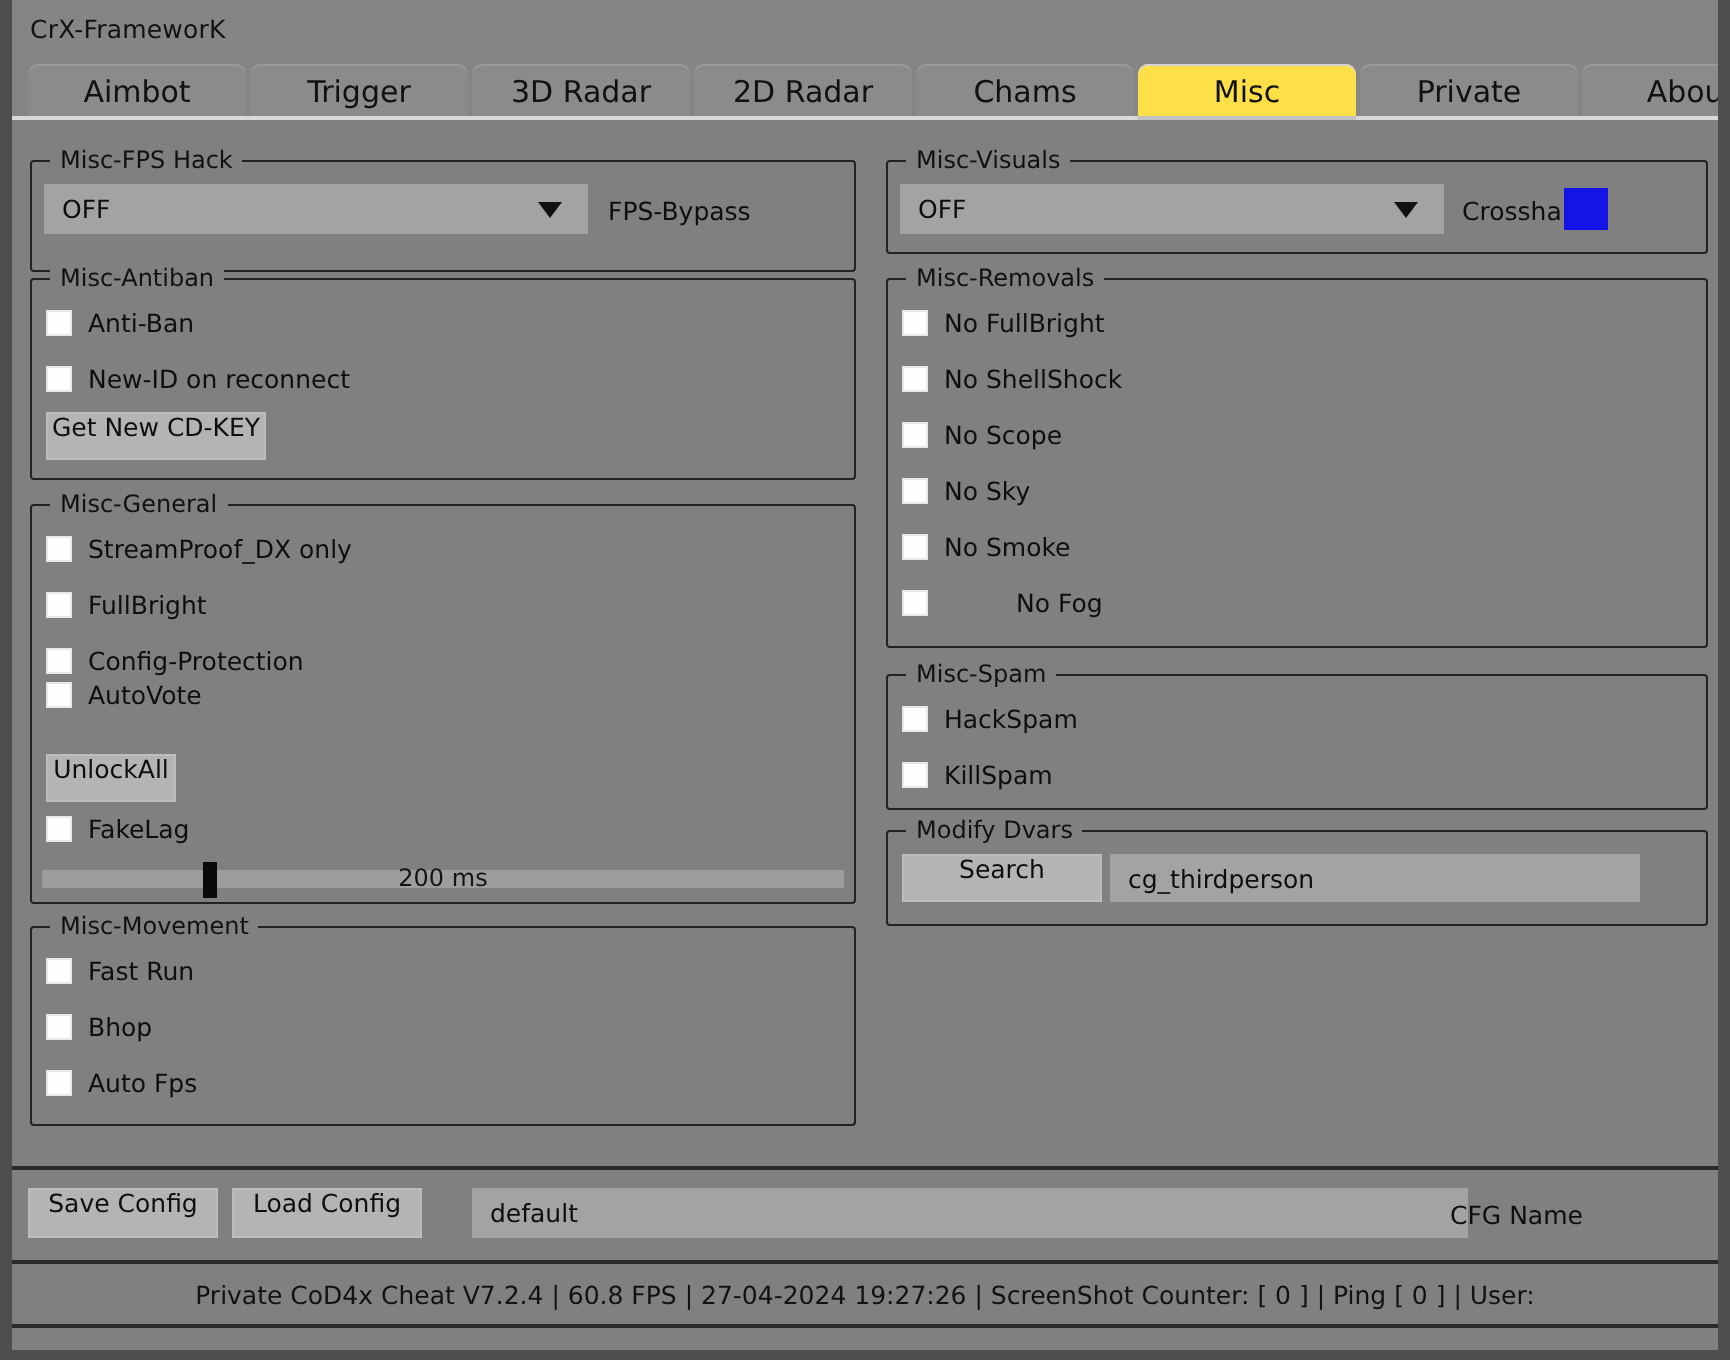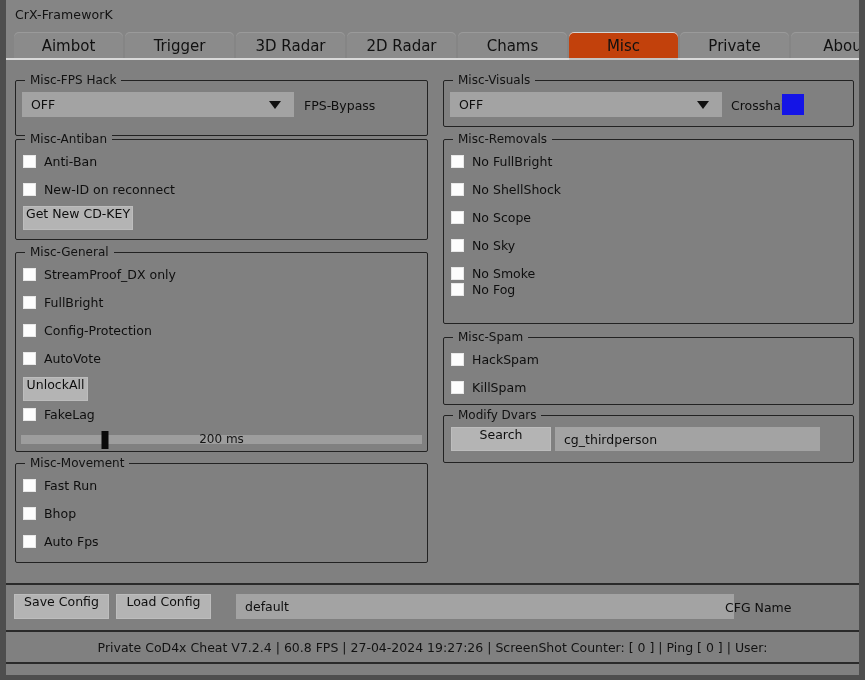--- a/index.html
+++ b/index.html
@@ -65,21 +65,21 @@
     border-radius: 5px 5px 0 0;
     display: flex;
     align-items: center;
     justify-content: center;
     font-size: 15px;
     color: #111;
     cursor: pointer;
     box-shadow: inset 0 1px 0 #9a9a9a;
   }
   .tab.active {
-    background: #c2410c;
+    background: #fde047;
     box-shadow: inset 0 1px 0 #d4d4d4;
   }
   .tab-underline {
     position: absolute;
     left: 0;
     top: 58px;
     width: 853px;
     height: 2px;
     background: #d9d9d9;
   }
@@ -337,21 +337,21 @@
         <span class="clabel">StreamProof_DX only</span>
       </div>
       <div class="checkrow" style="left:7px; top:42px;">
         <span class="checkbox"></span>
         <span class="clabel">FullBright</span>
       </div>
       <div class="checkrow" style="left:7px; top:70px;">
         <span class="checkbox"></span>
         <span class="clabel">Config-Protection</span>
       </div>
-      <div class="checkrow" style="left:7px; top:98px;">
+      <div class="checkrow" style="left:7px; top:87px;">
         <span class="checkbox"></span>
         <span class="clabel">AutoVote</span>
       </div>
       <div class="btn" style="left:7px; top:124px; width:65px; height:24px;">
         <span>UnlockAll</span>
       </div>
       <div class="checkrow" style="left:7px; top:154px;">
         <span class="checkbox"></span>
         <span class="clabel">FakeLag</span>
       </div>
@@ -403,21 +403,21 @@
         <span class="clabel">No Scope</span>
       </div>
       <div class="checkrow" style="left:7px; top:98px;">
         <span class="checkbox"></span>
         <span class="clabel">No Sky</span>
       </div>
       <div class="checkrow" style="left:7px; top:126px;">
         <span class="checkbox"></span>
         <span class="clabel">No Smoke</span>
       </div>
-      <div class="checkrow" style="left:7px; top:142px;">
+      <div class="checkrow" style="left:7px; top:154px;gap:36px;">
         <span class="checkbox"></span>
         <span class="clabel">No Fog</span>
       </div>
     </div>
 
     <div class="group" style="left:437px; top:277px; width:411px; height:68px;">
       <span class="legend">Misc-Spam</span>
       <div class="checkrow" style="left:7px; top:14px;">
         <span class="checkbox"></span>
         <span class="clabel">HackSpam</span>

